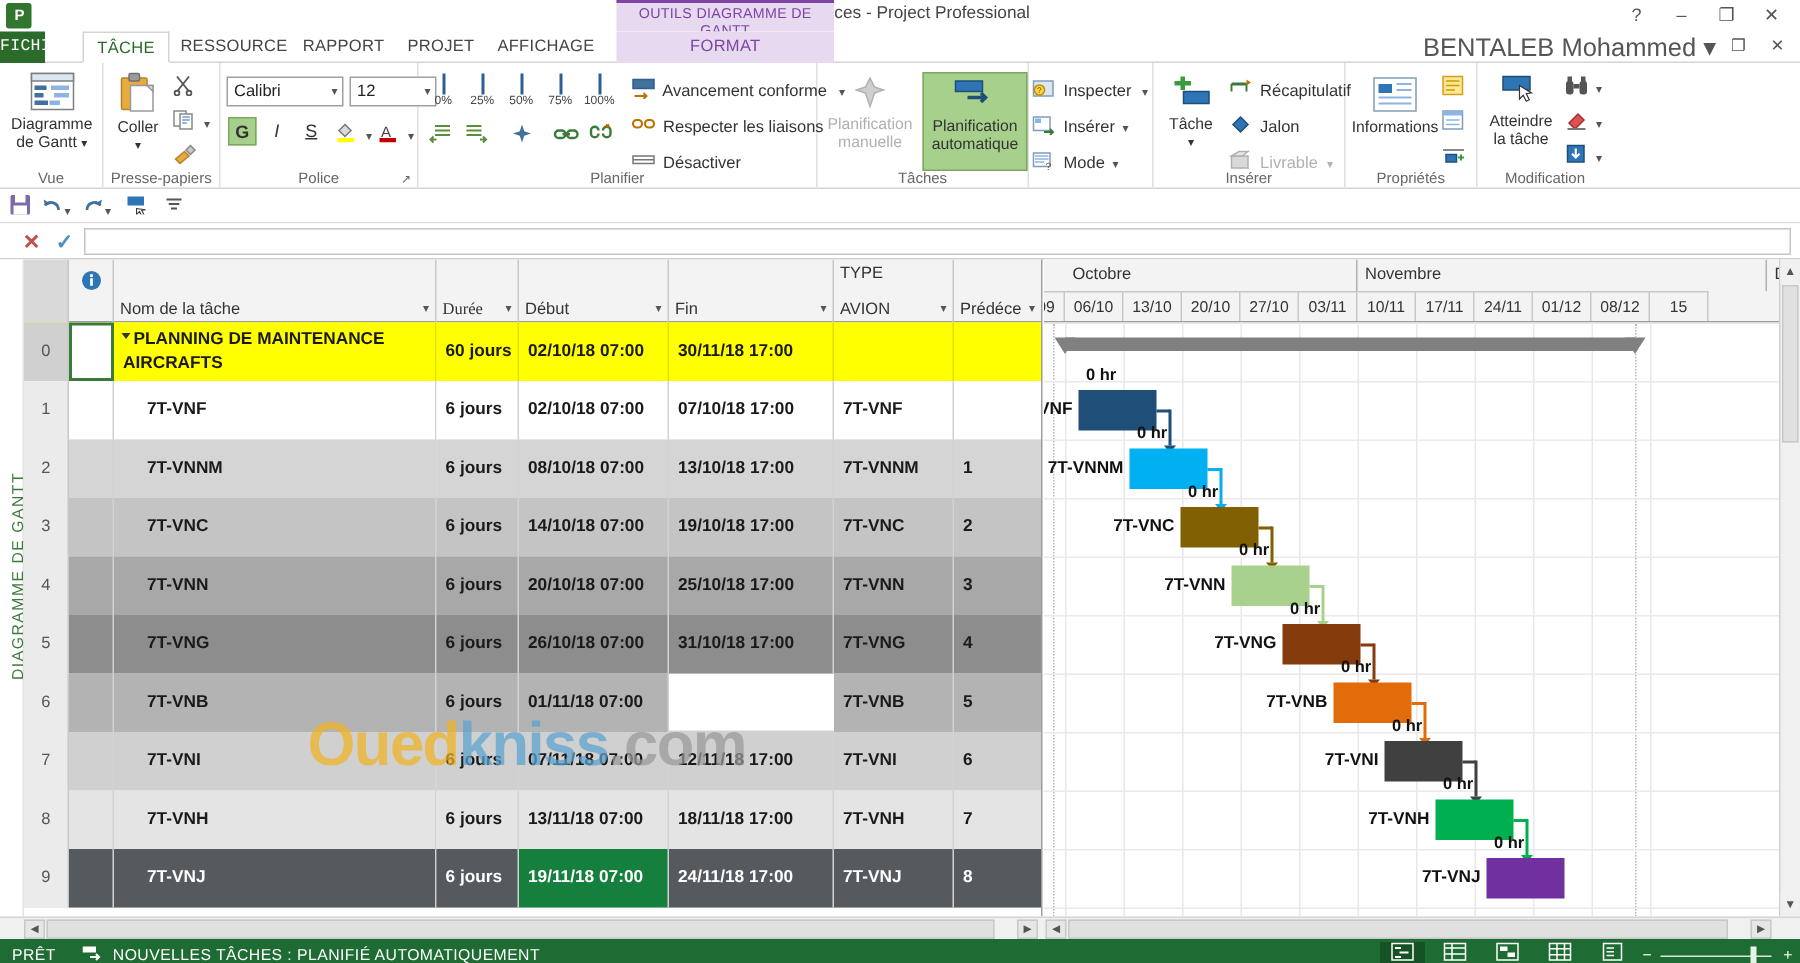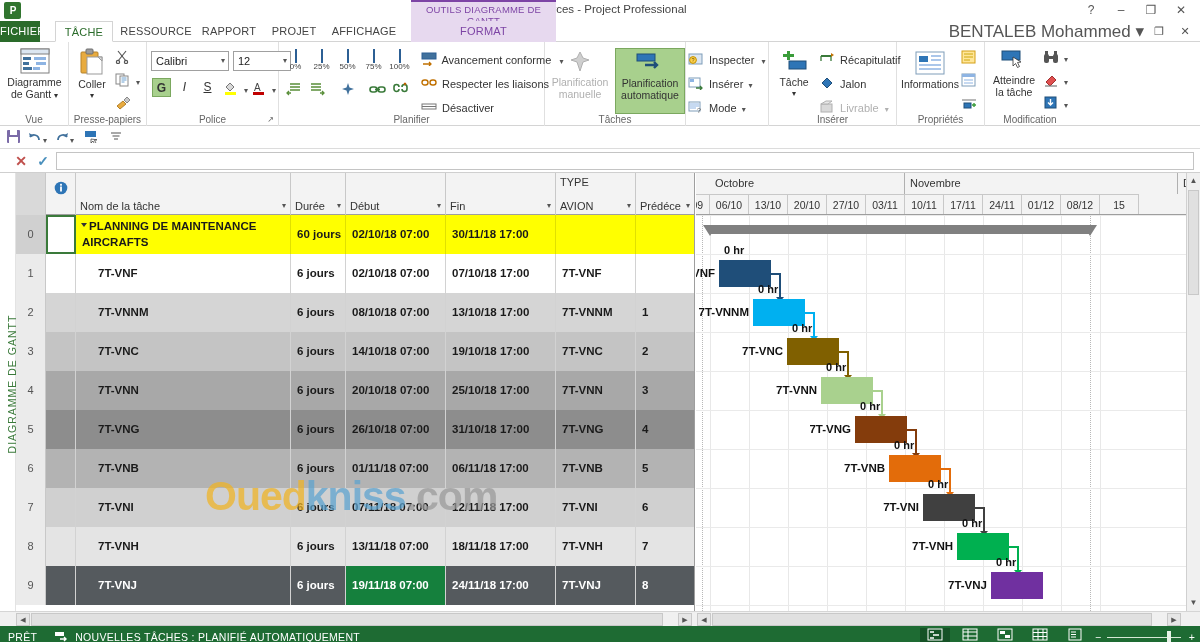--- a/index.html
+++ b/index.html
@@ -186,21 +186,21 @@
     <div class="win-btns">
       <div class="win-btn">?</div>
       <div class="win-btn">–</div>
       <div class="win-btn">❐</div>
       <div class="win-btn">✕</div>
     </div>
   </div>
 
   <div class="tabbar">
     <div class="ctx-tab-bg"></div>
-    <div class="tab file" style="left:0;width:40px;">FICHIER</div>
+    <div class="tab file" style="left:0;width:30px;font-family:Liberation Mono, monospace;">FICHIER</div>
     <div class="tab active" style="left:55px;width:58px;">TÂCHE</div>
     <div class="tab" style="left:119px;width:74px;">RESSOURCE</div>
     <div class="tab" style="left:197px;width:64px;">RAPPORT</div>
     <div class="tab" style="left:265px;width:58px;">PROJET</div>
     <div class="tab" style="left:327px;width:74px;">AFFICHAGE</div>
     <div class="tab ctx" style="left:411px;width:145px;">FORMAT</div>
     <div class="user-name">
       <span>BENTALEB Mohammed</span>
       <span>▾</span>
     </div>
@@ -613,21 +613,21 @@
                 <circle cx="7" cy="7" r="6.3" fill="#2e75b6"></circle>
             <rect x="6.1" y="5.5" width="1.8" height="5" fill="#fff"></rect>
                 <rect x="6.1" y="2.8" width="1.8" height="1.9" fill="#fff"></rect>
               </svg>
           </div>
         </div>
         <div class="hcell" style="left:60px;width:215px;">
           <span class="txt">Nom de la tâche</span>
           <span class="arrow">▾</span>
           </div>
-        <div class="hcell" style="left:275px;width:55px;">
+        <div class="hcell" style="left:275px;width:55px;font-family:Liberation Serif, serif;">
           <span class="txt">Durée</span>
           <span class="arrow">▾</span>
           </div>
         <div class="hcell" style="left:330px;width:100px;">
           <span class="txt">Début</span>
           <span class="arrow">▾</span>
           </div>
         <div class="hcell" style="left:430px;width:110px;">
           <span class="txt">Fin</span>
           <span class="arrow">▾</span>
@@ -702,21 +702,20 @@
             <div class="cell" style="left: 430px; width: 110px; background: rgb(141, 141, 141);">31/10/18 17:00</div>
             <div class="cell" style="left: 540px; width: 80px; background: rgb(141, 141, 141);">7T-VNG</div>
             <div class="cell" style="left: 620px; width: 59px; background: rgb(141, 141, 141);">4</div>
           </div>
           <div class="row" style="top: 276px;">
             <div class="rownum">6</div>
             <div class="infocol" style="background: rgb(179, 179, 179);"></div>
             <div class="cell" style="left: 60px; width: 215px; background: rgb(179, 179, 179); padding-left: 22px;">7T-VNB</div>
             <div class="cell" style="left: 275px; width: 55px; background: rgb(179, 179, 179);">6 jours</div>
             <div class="cell" style="left: 330px; width: 100px; background: rgb(179, 179, 179);">01/11/18 07:00</div>
-            <div class="cell" style="left: 430px; width: 110px; background: rgb(179, 179, 179);">06/11/18 17:00</div>
             <div class="cell" style="left: 540px; width: 80px; background: rgb(179, 179, 179);">7T-VNB</div>
             <div class="cell" style="left: 620px; width: 59px; background: rgb(179, 179, 179);">5</div>
           </div>
           <div class="row" style="top: 315px;">
             <div class="rownum">7</div>
             <div class="infocol" style="background: rgb(208, 208, 208);"></div>
             <div class="cell" style="left: 60px; width: 215px; background: rgb(208, 208, 208); padding-left: 22px;">7T-VNI</div>
             <div class="cell" style="left: 275px; width: 55px; background: rgb(208, 208, 208);">6 jours</div>
             <div class="cell" style="left: 330px; width: 100px; background: rgb(208, 208, 208);">07/11/18 07:00</div>
             <div class="cell" style="left: 430px; width: 110px; background: rgb(208, 208, 208);">12/11/18 17:00</div>

